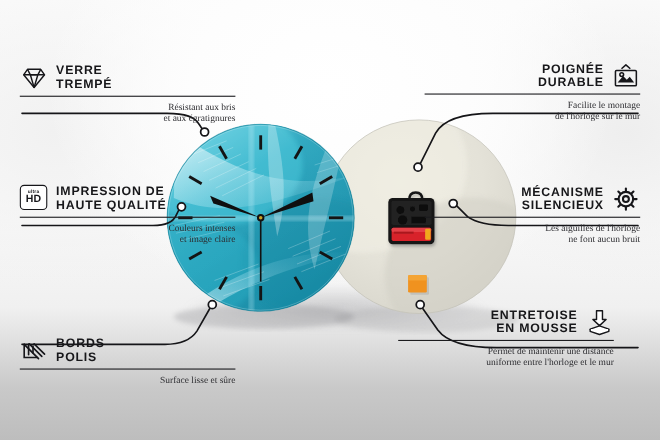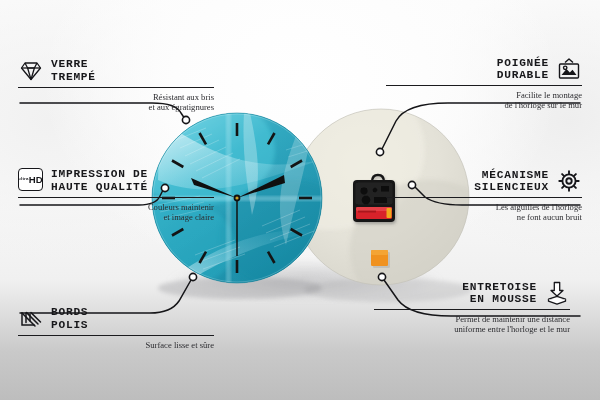--- a/index.html
+++ b/index.html
@@ -23,52 +23,52 @@
     filter:blur(3px);
   }
   svg.layer{position:absolute;left:0;top:0;width:600px;height:400px;overflow:visible;}
 
   
   .feat{position:absolute;width:196px;}
   .feat .head{display:flex;align-items:center;gap:7px;}
   .feat.left .head{justify-content:flex-start;}
   .feat.right .head{justify-content:flex-end;align-items:flex-end;}
   .ttl{
-    font-family:Liberation Mono, monospace;
+    font-family:Liberation Sans, sans-serif;
     font-weight:700;font-size:11.2px;line-height:12.6px;
     letter-spacing:0.75px;color:#17171a;text-transform:uppercase;
   }
   .feat.left .ttl{text-align:left;}
   .feat.right .ttl{text-align:right;}
   .rule{height:1.4px;background:#1b1b1e;margin:3px 0 3.5px 0;}
   .desc{
     font-family:"Liberation Serif", serif;
     font-size:8.6px;line-height:10.2px;color:#2c2c30;
   }
   .feat.left .desc{text-align:right;}
   .feat.right .desc{text-align:right;}
   .ico{flex:0 0 auto;width:26px;height:26px;display:block;}
   .ico svg{display:block;width:26px;height:26px;}
 
   
   .hd-badge{
     width:25px;height:23px;border:1.6px solid #16161a;border-radius:4px;
-    display:flex;flex-direction:row;align-items:center;justify-content:center;
+    display:flex;flex-direction:column;align-items:center;justify-content:center;
     background:#fff;box-sizing:border-box;
   }
   .hd-badge .u{font-family:"Liberation Sans",sans-serif;font-size:4.4px;font-weight:700;letter-spacing:.2px;color:#16161a;line-height:4.6px;}
   .hd-badge .h{font-family:"Liberation Sans",sans-serif;font-size:9.6px;font-weight:700;letter-spacing:.2px;color:#16161a;line-height:10px;}
 
   
   #f-verre{left:18px;top:58px;}
   #f-impr {left:18px;top:168px;}
   #f-bords{left:18px;top:278px;margin-top:28px;}
   #f-poig {left:386px;top:56px;}
   #f-meca {left:386px;top:168px;}
-  #f-entr {left:374px;top:280px;}
+  #f-entr {left:362px;top:280px;}
 </style>
 </head>
 <body>
 
 <div id="stage">
 
   <div class="floor-shadow"></div>
 
   <svg class="layer">
     <defs>
@@ -270,21 +270,21 @@
           <span class="u">ultra</span>
           <span class="h">HD</span>
         </span>
       </span>
       <div>
         <div class="ttl">IMPRESSION DE</div>
         <div class="ttl">HAUTE QUALITÉ</div>
       </div>
     </div>
     <div class="rule"></div>
-    <div class="desc">Couleurs maintenir</div>
+    <div class="desc">Couleurs intenses</div>
     <div class="desc">et image claire</div>
   </div>
 
   <div class="feat left" id="f-bords">
     <div class="head">
       <span class="ico">
         <svg viewBox="0 0 26 26">
             <g stroke="#16161a" stroke-width="1.5" fill="none" stroke-linecap="round">
           <path d="M4 7 L4 19 L16 19"></path>
           <path d="M8 7 L8 16.5"></path>

